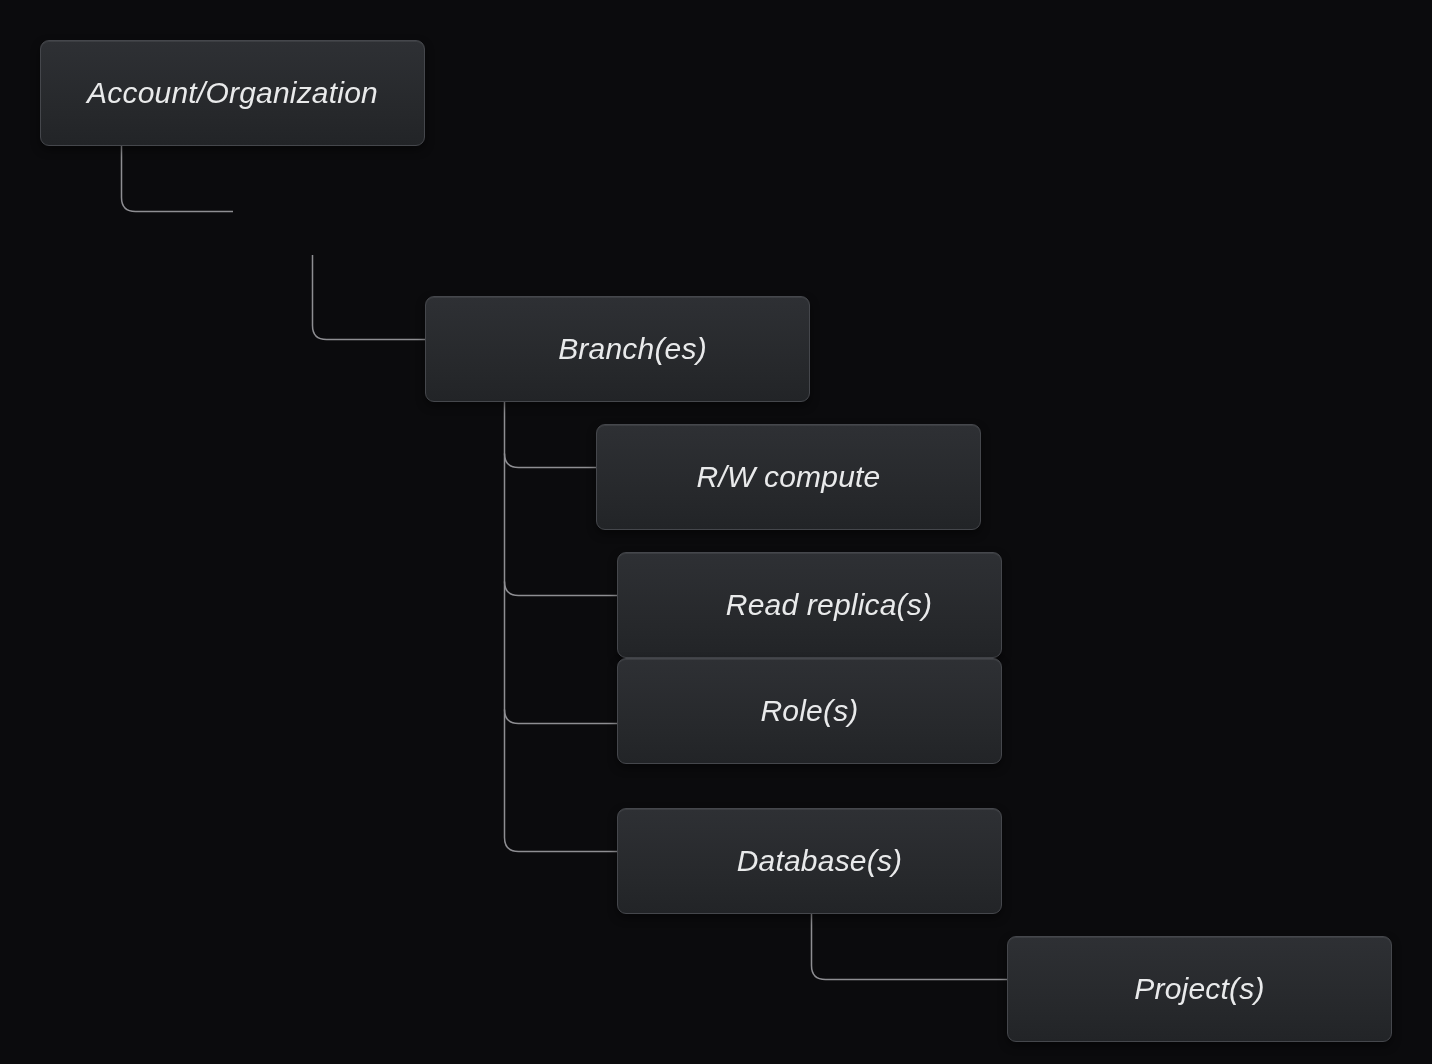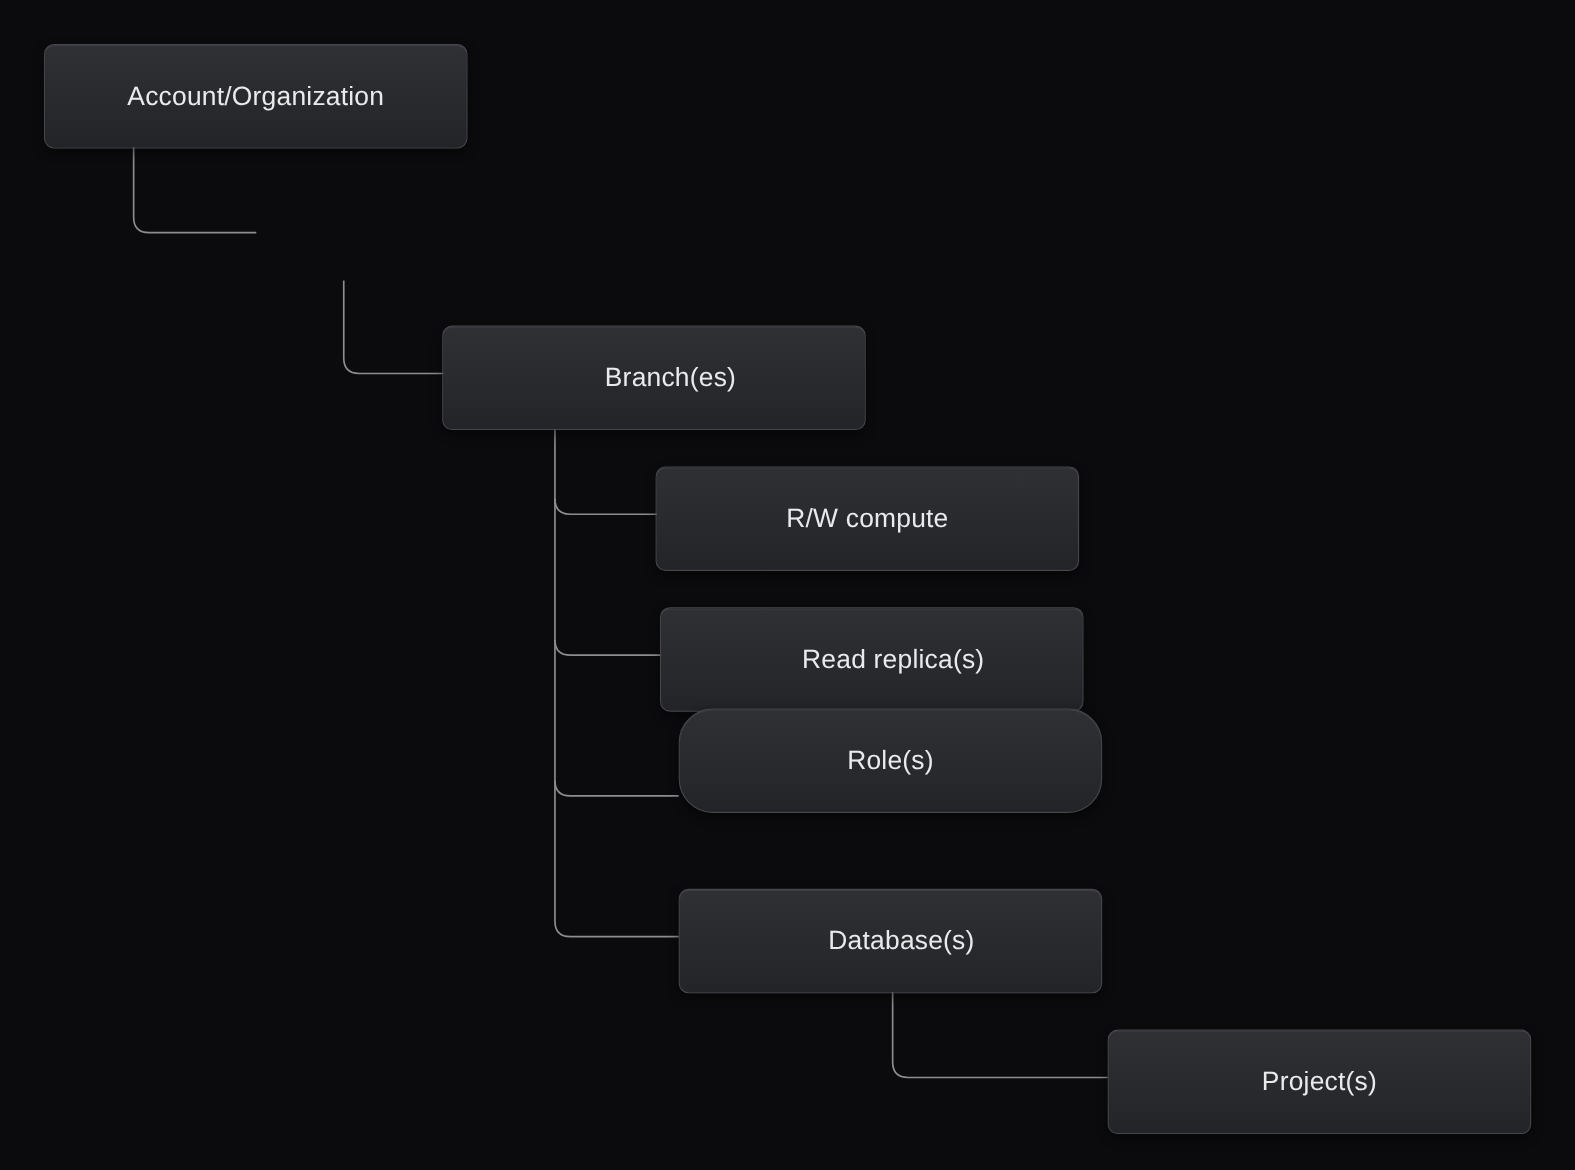--- a/index.html
+++ b/index.html
@@ -25,51 +25,52 @@
     pointer-events: none;
   }
   svg.connectors path {
     fill: none;
     stroke: #8e8e92;
     stroke-width: 1.5;
   }
   .node {
     position: absolute;
     width: 385px;
-    height: 95px;
+    height: 106px;
     box-sizing: border-box;
     display: flex;
     align-items: center;
     justify-content: center;
     background: linear-gradient(180deg, #2e3034 0%, #26282b 70%, #222427 100%);
     border: 1px solid #45474c;
     border-radius: 9px;
     box-shadow: inset 0 1px 0 rgba(255,255,255,0.07), 0 4px 10px rgba(0,0,0,0.45);
     color: #e9eaeb;
-    font-size: 24px;
+    font-size: 30px;
     letter-spacing: 0.2px;
     white-space: nowrap;
+    font-style: italic;
   }
 </style>
 </head>
 <body>
 
 <div class="stage">
 
   <svg class="connectors" width="1432" height="1064" viewBox="0 0 1432 1064" aria-hidden="true">
     <path d="M121.5,127 V197.5 Q121.5,211.5 135.5,211.5 H233"></path>
     <path d="M312.5,255 V325.5 Q312.5,339.5 326.5,339.5 H425"></path>
     <path d="M504.5,383 V837.5 Q504.5,851.5 518.5,851.5 H617"></path>
     <path d="M504.5,453.5 Q504.5,467.5 518.5,467.5 H617"></path>
     <path d="M504.5,581.5 Q504.5,595.5 518.5,595.5 H617"></path>
     <path d="M504.5,709.5 Q504.5,723.5 518.5,723.5 H617"></path>
     <path d="M811.5,895 V965.5 Q811.5,979.5 825.5,979.5 H1007"></path>
   </svg>
 
   <div class="node" style="left:40px;  top:40px;">Account/Organization</div>
-  <div class="node" style="left:402px; top:296px;padding-left:30px;">Branch(es)</div>
+  <div class="node" style="left:425px; top:296px;padding-left:30px;">Branch(es)</div>
   <div class="node" style="left:596px; top:424px;">R/W compute</div>
-  <div class="node" style="left:600px; top:552px;padding-left:39px;">Read replica(s)</div>
-  <div class="node" style="left:617px; top:644px;border-radius:31px;">Role(s)</div>
+  <div class="node" style="left:617px; top:552px;padding-left:39px;">Read replica(s)</div>
+  <div class="node" style="left:617px; top:658px;">Role(s)</div>
   <div class="node" style="left:617px; top:808px;padding-left:20px;">Database(s)</div>
   <div class="node" style="left:1007px;top:936px;">Project(s)</div>
 
 </div>
 
 </body></html>

